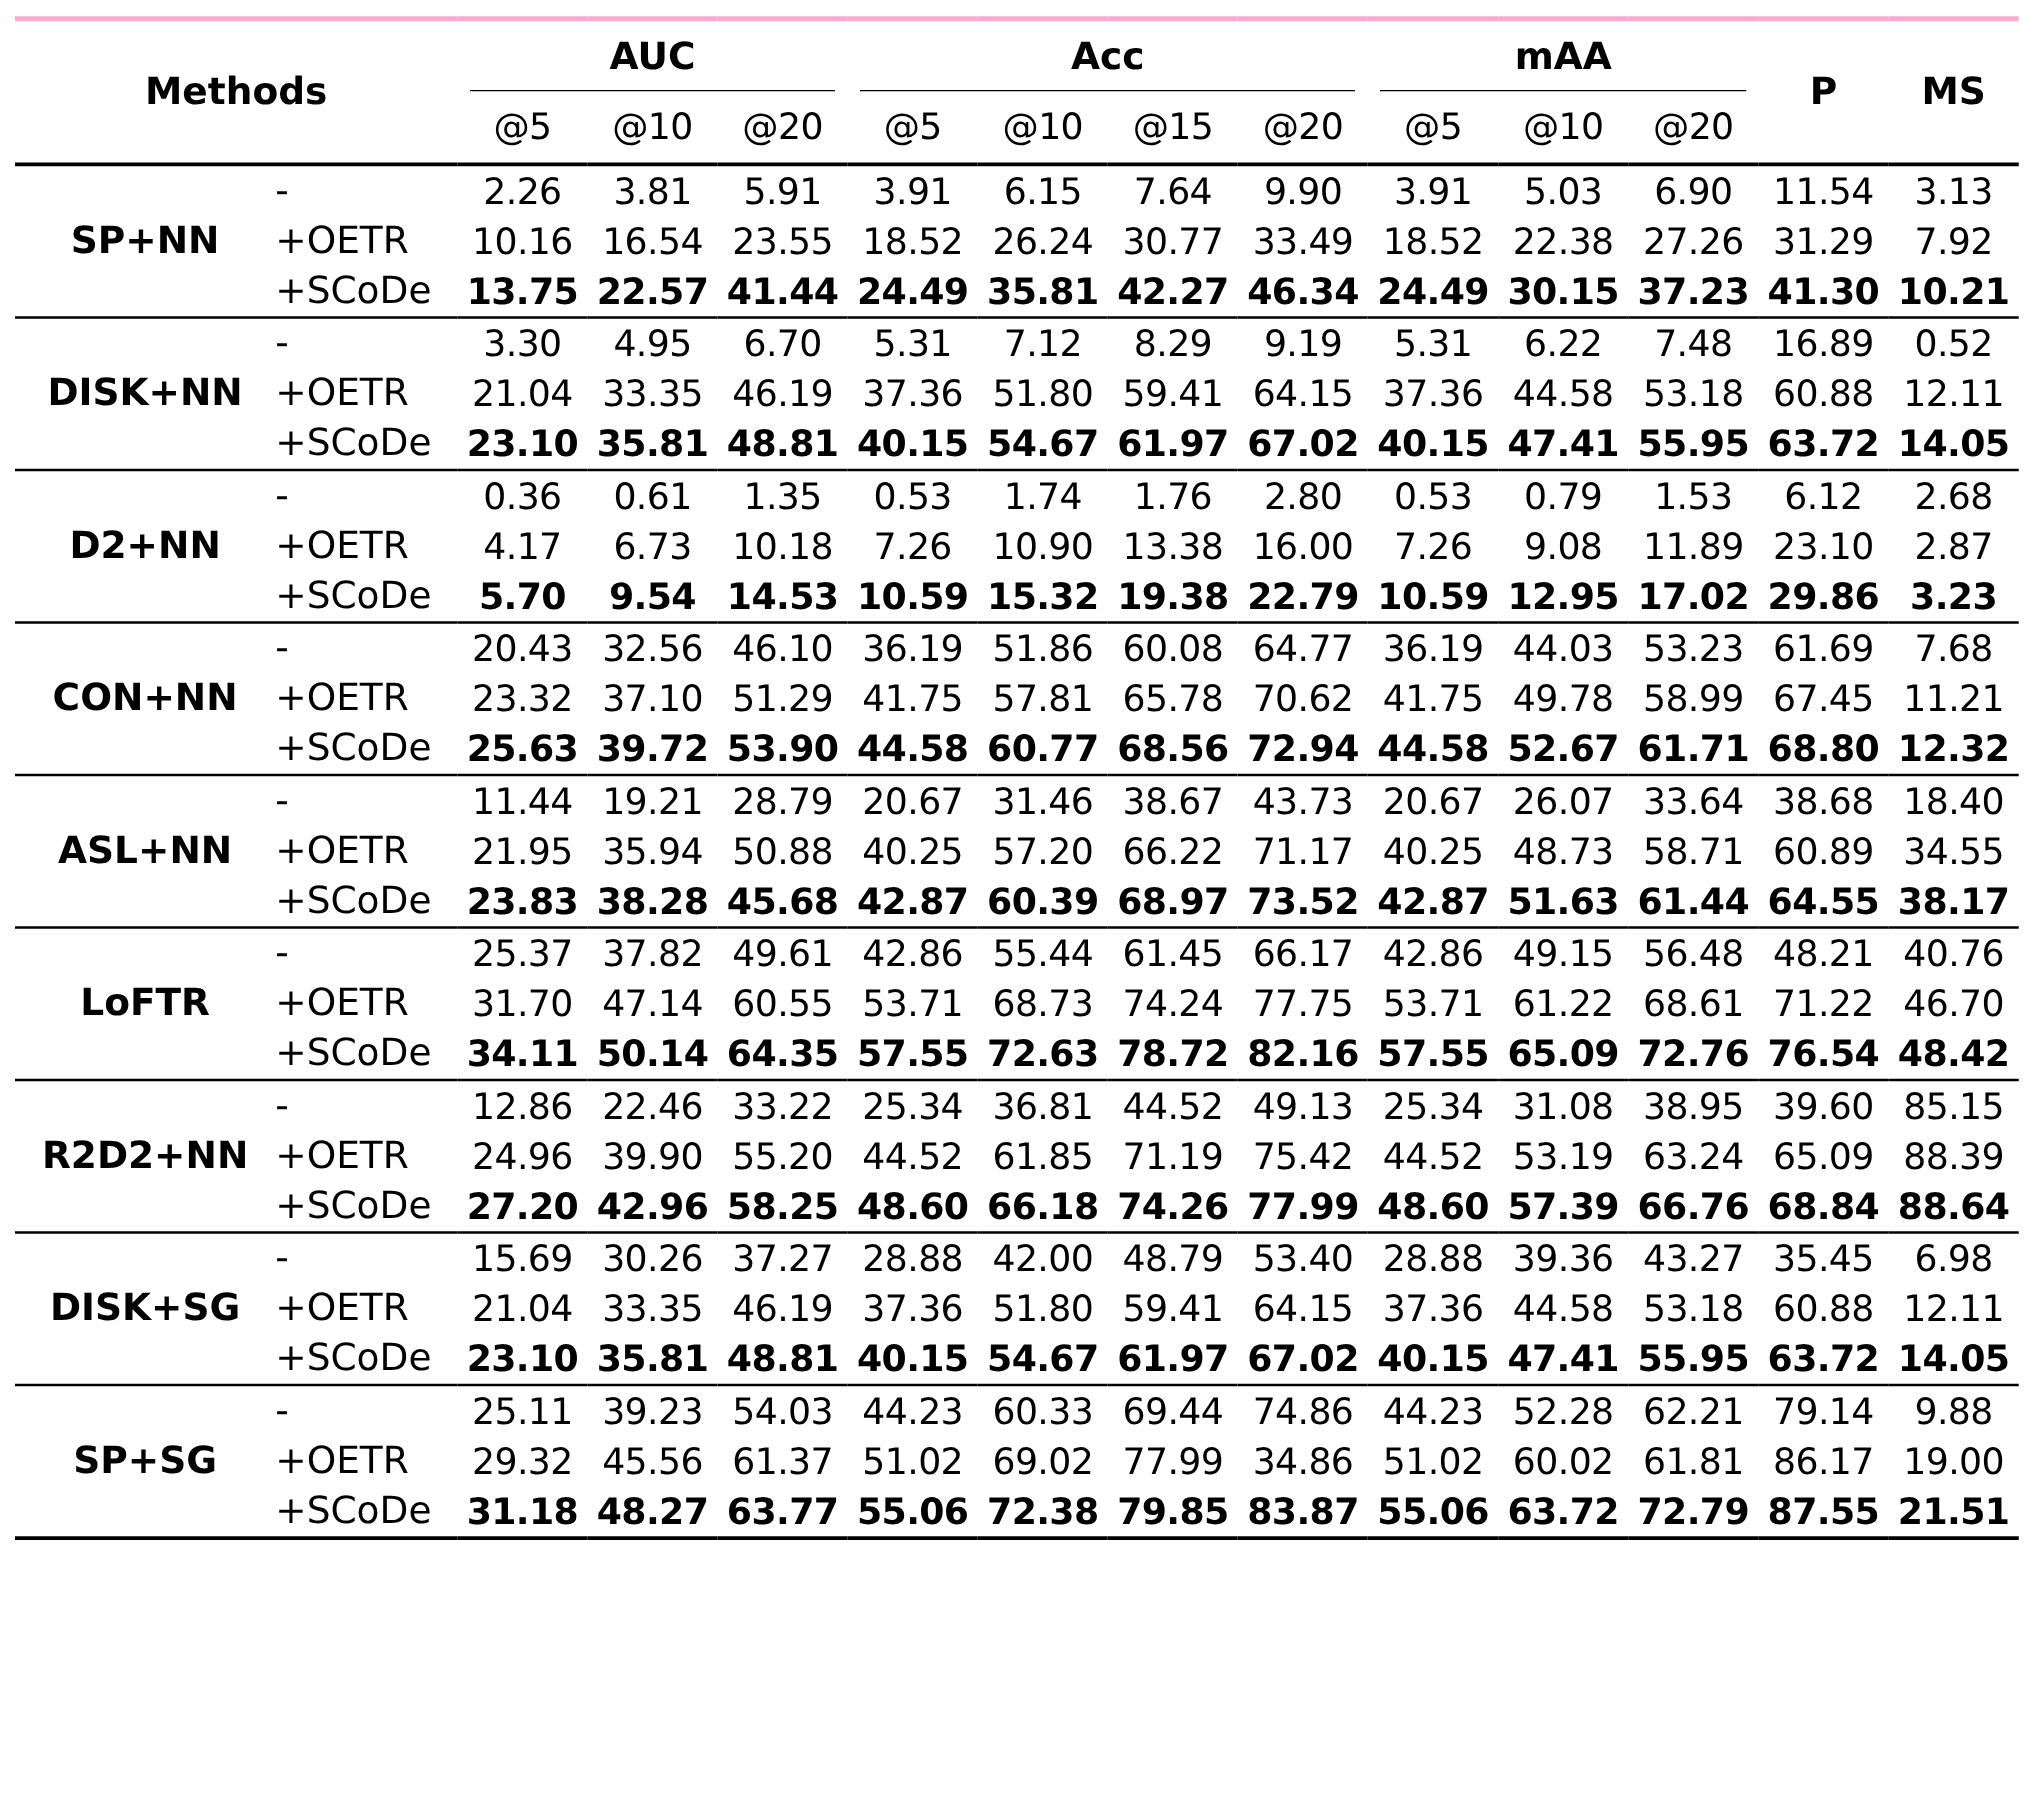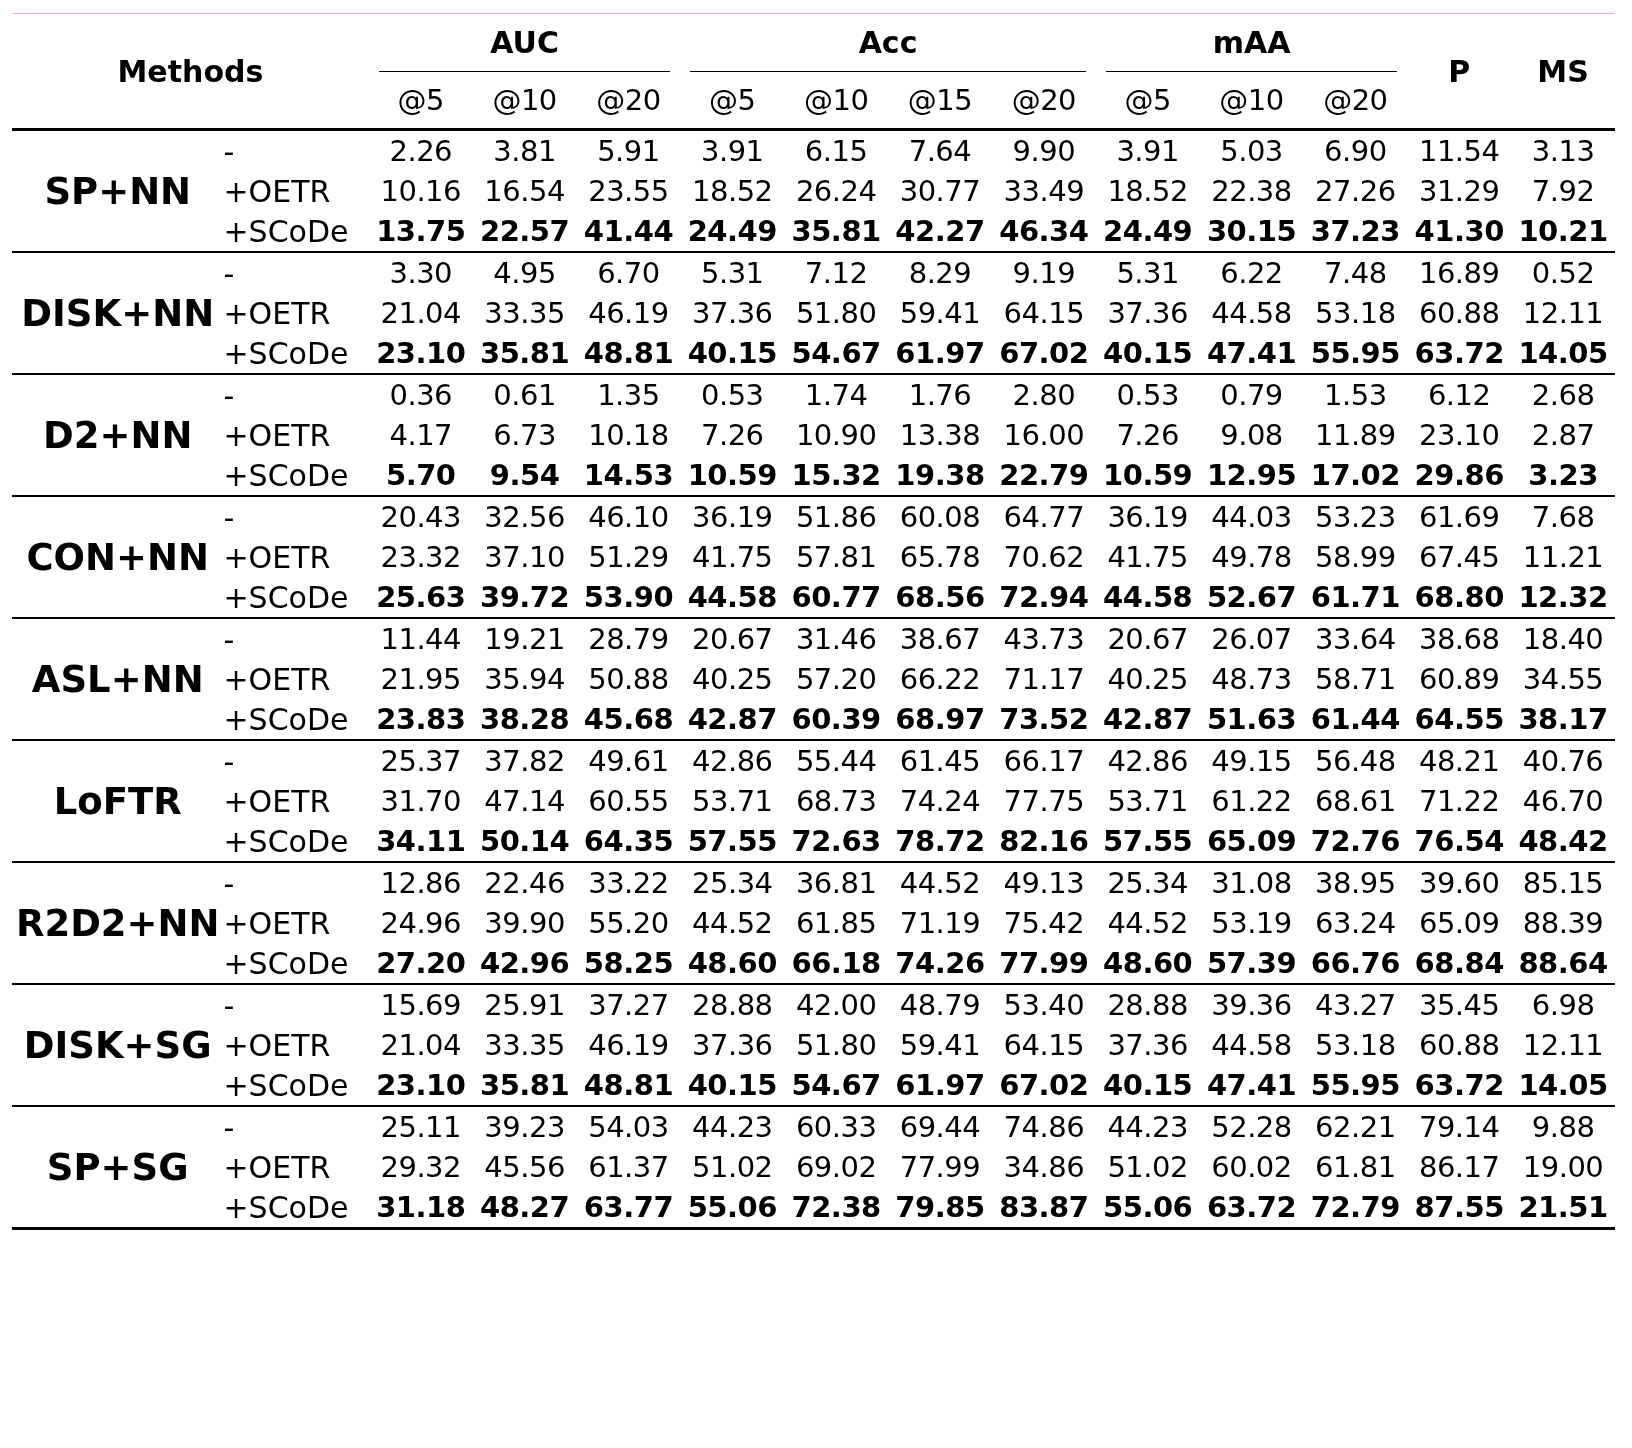--- a/index.html
+++ b/index.html
@@ -3,26 +3,26 @@
 <meta charset="utf-8">
 <style>
   html, body { margin: 0; padding: 0; background: #ffffff; }
   body { width: 1632px; height: 1448px; position: relative; overflow: hidden;
          font-family: "DejaVu Sans", sans-serif; color: #000; }
   #tbl { position: absolute; left: 12px; top: 13px; width: 1603px; border-collapse: collapse; }
   #tbl td, #tbl th { padding: 0; text-align: center; white-space: nowrap; }
   .num { font-size: 29px; letter-spacing: -0.5px; }
   .hdr { font-weight: bold; font-size: 30px; }
   .bold { font-weight: bold; }
-  .top-rule { border-top: 1px solid #f9a8d4; }
+  .top-rule { border-top: 4px solid #f9a8d4; }
   .bot-rule { border-bottom: 3px solid #000; }
   .mid-rule { border-top: 2px solid #000; }
   .cmid { position: relative; }
   .cmid::after { content: ""; position: absolute; left: 10px; right: 10px; bottom: 0; border-bottom: 1.5px solid #000; }
-  .grp-name { font-weight: bold; font-size: 37px; text-align: center; width: 200px; }
+  .grp-name { font-weight: bold; font-size: 30px; text-align: center; width: 200px; }
   .variant { font-size: 30px; text-align: left !important; width: 140px; }
   .variant.b { font-weight: normal; }
   tr.data td { height: 40px; }
   tr.first td { padding-top: 10px; }
   tr.last td { padding-bottom: 8px; }
 </style>
 </head>
 <body>
 
 <table id="tbl">
@@ -368,21 +368,21 @@
         <td class="num bold">48.60</td>
         <td class="num bold">57.39</td>
         <td class="num bold">66.76</td>
         <td class="num bold">68.84</td>
         <td class="num bold">88.64</td>
       </tr>
       <tr class="data first mid-rule">
         <td rowspan="3" class="grp-name">DISK+SG</td>
         <td class="variant">-</td>
         <td class="num">15.69</td>
-        <td class="num">25.91</td>
+        <td class="num">30.26</td>
         <td class="num">37.27</td>
         <td class="num">28.88</td>
         <td class="num">42.00</td>
         <td class="num">48.79</td>
         <td class="num">53.40</td>
         <td class="num">28.88</td>
         <td class="num">39.36</td>
         <td class="num">43.27</td>
         <td class="num">35.45</td>
         <td class="num">6.98</td>

